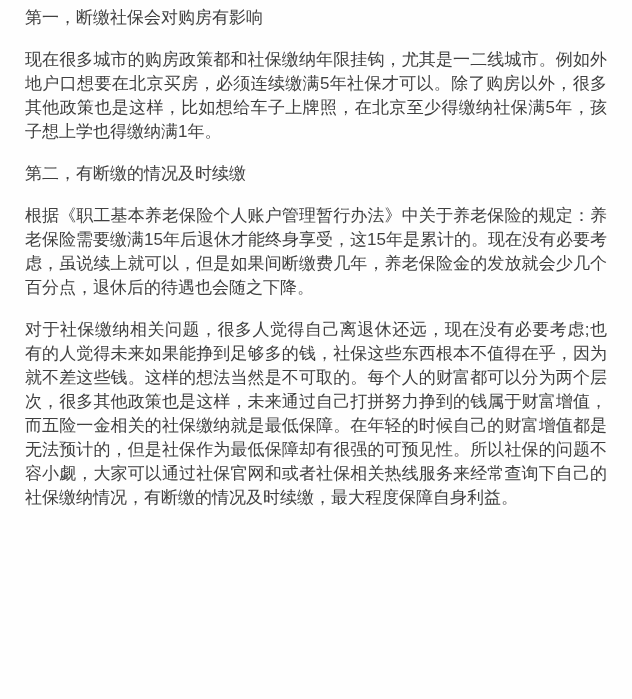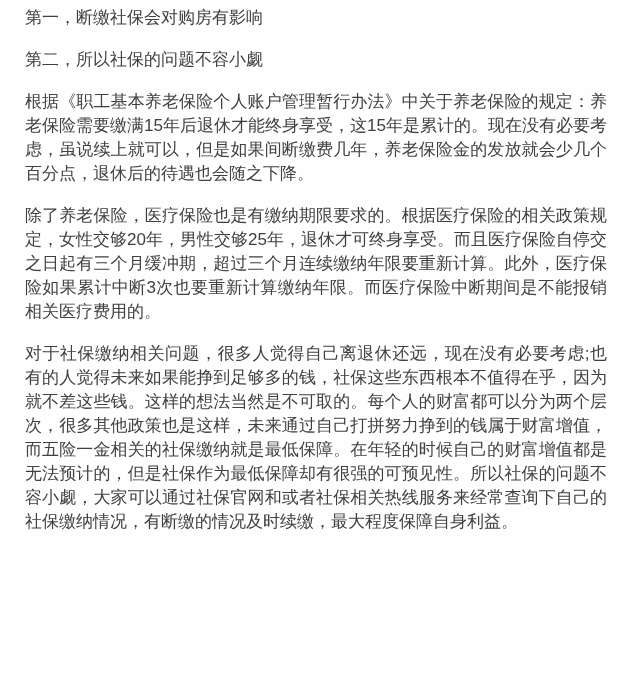--- a/index.html
+++ b/index.html
@@ -32,17 +32,17 @@
   }
   .block + .block {
     margin-top: 18px;
   }
 </style>
 </head>
 <body style="background: rgb(254, 254, 254);">
 
 <div class="article" style="color: rgb(64, 64, 64);">
   <p class="block heading">第一，断缴社保会对购房有影响</p>
-  <p class="block heading">第二，所以社保的问题不容小觑</p>
+  <p class="block paragraph">现在很多城市的购房政策都和社保缴纳年限挂钩，尤其是一二线城市。例如外地户口想要在北京买房，必须连续缴满5年社保才可以。除了购房以外，很多其他政策也是这样，比如想给车子上牌照，在北京至少得缴纳社保满5年，孩子想上学也得缴纳满1年。</p>
+  <p class="block heading">第二，有断缴的情况及时续缴</p>
   <p class="block paragraph">根据《职工基本养老保险个人账户管理暂行办法》中关于养老保险的规定：养老保险需要缴满15年后退休才能终身享受，这15年是累计的。现在没有必要考虑，虽说续上就可以，但是如果间断缴费几年，养老保险金的发放就会少几个百分点，退休后的待遇也会随之下降。</p>
-  <p class="block paragraph">除了养老保险，医疗保险也是有缴纳期限要求的。根据医疗保险的相关政策规定，女性交够20年，男性交够25年，退休才可终身享受。而且医疗保险自停交之日起有三个月缓冲期，超过三个月连续缴纳年限要重新计算。此外，医疗保险如果累计中断3次也要重新计算缴纳年限。而医疗保险中断期间是不能报销相关医疗费用的。</p>
   <p class="block paragraph">对于社保缴纳相关问题，很多人觉得自己离退休还远，现在没有必要考虑;也有的人觉得未来如果能挣到足够多的钱，社保这些东西根本不值得在乎，因为就不差这些钱。这样的想法当然是不可取的。每个人的财富都可以分为两个层次，很多其他政策也是这样，未来通过自己打拼努力挣到的钱属于财富增值，而五险一金相关的社保缴纳就是最低保障。在年轻的时候自己的财富增值都是无法预计的，但是社保作为最低保障却有很强的可预见性。所以社保的问题不容小觑，大家可以通过社保官网和或者社保相关热线服务来经常查询下自己的社保缴纳情况，有断缴的情况及时续缴，最大程度保障自身利益。</p>
 </div>
 
 </body></html>

